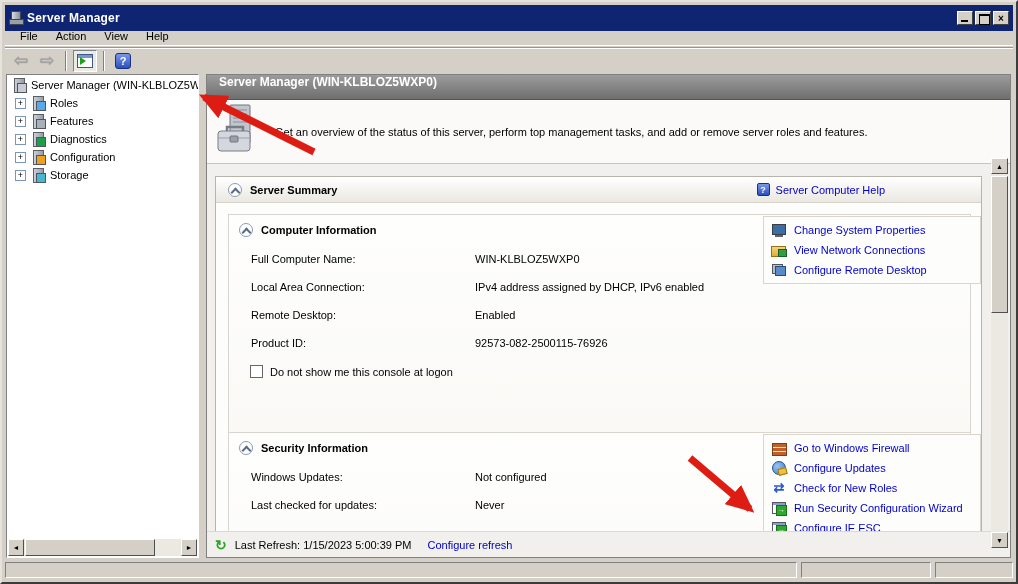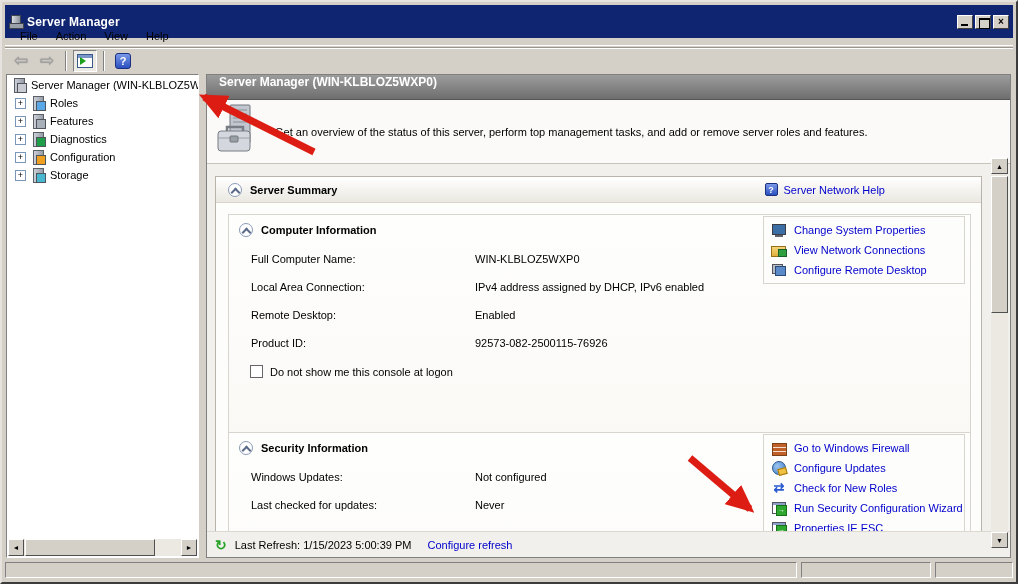--- a/index.html
+++ b/index.html
@@ -1,21 +1,21 @@
 <!DOCTYPE html>
 <html><head>
 <meta charset="utf-8">
 <style>
   * { margin:0; padding:0; box-sizing:border-box; }
   html,body { width:1018px; height:584px; background:#3a6ea5; font-family:"Liberation Sans", sans-serif; }
   #window { position:relative; width:1018px; height:584px; background:#D4D0C8;
             border:2px solid; border-color:#e6e3de #3c3c3c #3c3c3c #e6e3de; overflow:hidden; }
 
   
-  .titlebar { position:absolute; left:3px; top:3px; right:3px; height:33px; background:#0F2572;
+  .titlebar { position:absolute; left:3px; top:3px; right:3px; height:26px; background:#0F2572;
               display:flex; align-items:center; padding:0 4px; }
   .app-icon { width:14px; height:14px; position:relative; margin-right:4px; flex:none; }
   .app-icon::before { content:""; position:absolute; left:2px; top:0; width:8px; height:11px;
               background:linear-gradient(90deg,#d8dce2,#8a909a); border:1px solid #40444c; }
   .app-icon::after { content:""; position:absolute; left:0; bottom:0; width:13px; height:4px;
               background:#9aa0aa; border:1px solid #40444c; }
   .title-text { color:#fff; font-size:12px; font-weight:bold; letter-spacing:.2px; }
   .win-btns { margin-left:auto; display:flex; gap:2px; }
   .wbtn { width:16px; height:14px; background:#D4D0C8; border:1px solid;
           border-color:#fff #404040 #404040 #fff; position:relative; font-size:10px; font-weight:bold;
@@ -104,21 +104,21 @@
              background:linear-gradient(#fefefd,#faf9f6); }
   .ci-box { top:37px; height:224px; }
   .si-box { top:255px; height:268px; }
   .sub-header { display:flex; align-items:center; padding:8px 0 0 10px; }
   .frows { margin-top:8px; }
   .frow { display:grid; grid-template-columns:192px 1fr; align-items:center; height:28px;
           padding-left:22px; font-size:11px;gap:32px; }
   .chk-row { display:flex; align-items:center; margin:8px 0 0 21px; font-size:11px; gap:7px; }
   .checkbox { width:13px; height:13px; background:#fff; border:1px solid #666; flex:none; }
 
-  .links-box { position:absolute; left:547px; width:202px; border:1px solid #d8d4ce;
+  .links-box { position:absolute; left:547px; width:218px; border:1px solid #d8d4ce;
                background:#fdfdfb; padding:3px 0; }
   .ci-links { top:39px; height:68px; }
   .si-links { top:257px; height:108px; }
   .link-row { display:flex; align-items:center; height:20px; padding-left:7px; gap:7px; }
 
   
   .ico { width:16px; height:16px; position:relative; flex:none; display:inline-block; }
   .ico.sysprops::before { content:""; position:absolute; left:1px; top:2px; width:12px; height:9px;
         background:#3a6ea5; border:1px solid #3c3c44; }
   .ico.sysprops::after { content:""; position:absolute; left:4px; top:13px; width:8px; height:2px; background:#606468; }
@@ -260,21 +260,21 @@
       <span class="desc-text">Get an overview of the status of this server, perform top management tasks, and add or remove server roles and features.</span>
     </div>
 
     <div class="c-scrollview">
       <div class="summary-box">
         <div class="sum-header">
           <span class="chev"></span>
           <span class="sec-title">Server Summary</span>
           <span class="sum-help">
             <span class="help-badge small">?</span>
-            <a class="lnk">Server Network Help</a>
+            <a class="lnk">Server Computer Help</a>
           </span>
         </div>
 
         <div class="sub-box ci-box">
           <div class="sub-header">
             <span class="chev"></span>
             <span class="sec-title">Computer Information</span>
           </div>
           <div class="frows">
             <div class="frow">
@@ -344,21 +344,21 @@
           <div class="link-row">
             <span class="glyph-swap">⇄</span>
             <a class="lnk">Check for New Roles</a>
           </div>
           <div class="link-row">
             <span class="ico winarrow"></span>
             <a class="lnk">Run Security Configuration Wizard</a>
           </div>
           <div class="link-row">
             <span class="ico winarrow"></span>
-            <a class="lnk">Properties IE ESC</a>
+            <a class="lnk">Configure IE ESC</a>
           </div>
         </div>
       </div>
     </div>
 
     <div class="c-footer">
       <span class="refresh-glyph">↻</span>
       <span>Last Refresh: 1/15/2023 5:00:39 PM</span>
       <a class="lnk">Configure refresh</a>
     </div>

